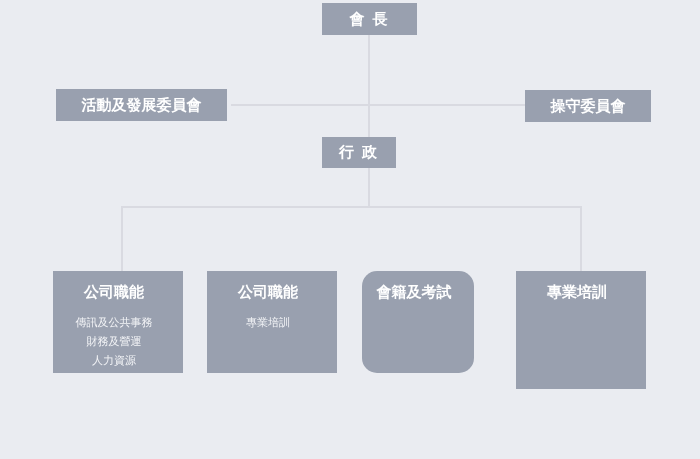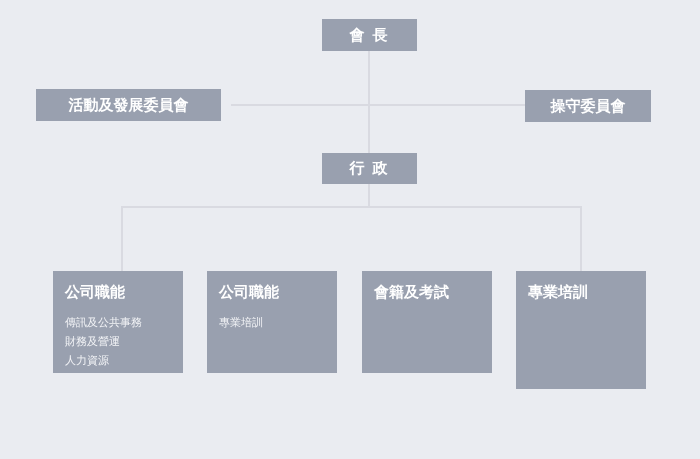--- a/index.html
+++ b/index.html
@@ -30,24 +30,24 @@
   }
   .node.centered {
     display: flex;
     align-items: center;
     justify-content: center;
     font-size: 15px;
     font-weight: bold;
   }
   .node.spaced {
     letter-spacing: 2px;
-    margin-top: 16px;
   }
   .dept {
     padding: 12px 20px 10px 12px;
+    text-align: center;
   }
   .dept-title {
     font-size: 15px;
     font-weight: bold;
     color: #ffffff;
   }
   .dept-items {
     margin-top: 11px;
   }
   .dept-item {
@@ -65,48 +65,48 @@
   <div class="line" style="left:368px; top:35px; width:2px; height:172px;"></div>
   <div class="line" style="left:231px; top:104px; width:294px; height:2px;"></div>
   <div class="line" style="left:121px; top:206px; width:461px; height:2px;"></div>
   <div class="line" style="left:121px; top:206px; width:2px; height:66px;"></div>
   <div class="line" style="left:580px; top:206px; width:2px; height:66px;"></div>
 
   <div class="node centered spaced" style="left:322px; top:3px; width:95px; height:32px;">
     <span>會 長</span>
   </div>
 
-  <div class="node centered" style="left:36px; top:89px; width:185px; height:32px;">
+  <div class="node centered" style="left:56px; top:89px; width:171px; height:32px;">
     <span>活動及發展委員會</span>
   </div>
   <div class="node centered" style="left:525px; top:90px; width:126px; height:32px;">
     <span>操守委員會</span>
   </div>
 
-  <div class="node centered spaced" style="left:322px; top:137px; width:95px; height:31px;">
+  <div class="node centered spaced" style="left:322px; top:137px; width:74px; height:31px;">
     <span>行 政</span>
   </div>
 
   <div class="node dept" style="left:53px; top:271px; width:130px; height:102px;">
     <div class="dept-title">公司職能</div>
     <div class="dept-items">
       <div class="dept-item">傳訊及公共事務</div>
       <div class="dept-item">財務及營運</div>
       <div class="dept-item">人力資源</div>
     </div>
   </div>
 
   <div class="node dept" style="left:207px; top:271px; width:130px; height:102px;">
     <div class="dept-title">公司職能</div>
     <div class="dept-items">
       <div class="dept-item">專業培訓</div>
     </div>
   </div>
 
-  <div class="node dept" style="left:362px; top:271px; width:130px; height:102px;">
+  <div class="node dept" style="left:362px; top:271px; width:112px; height:102px;border-radius:15px;">
     <div class="dept-title">會籍及考試</div>
   </div>
 
   <div class="node dept" style="left:516px; top:271px; width:130px; height:118px;">
     <div class="dept-title">專業培訓</div>
   </div>
 
 </div>
 
 </body></html>

